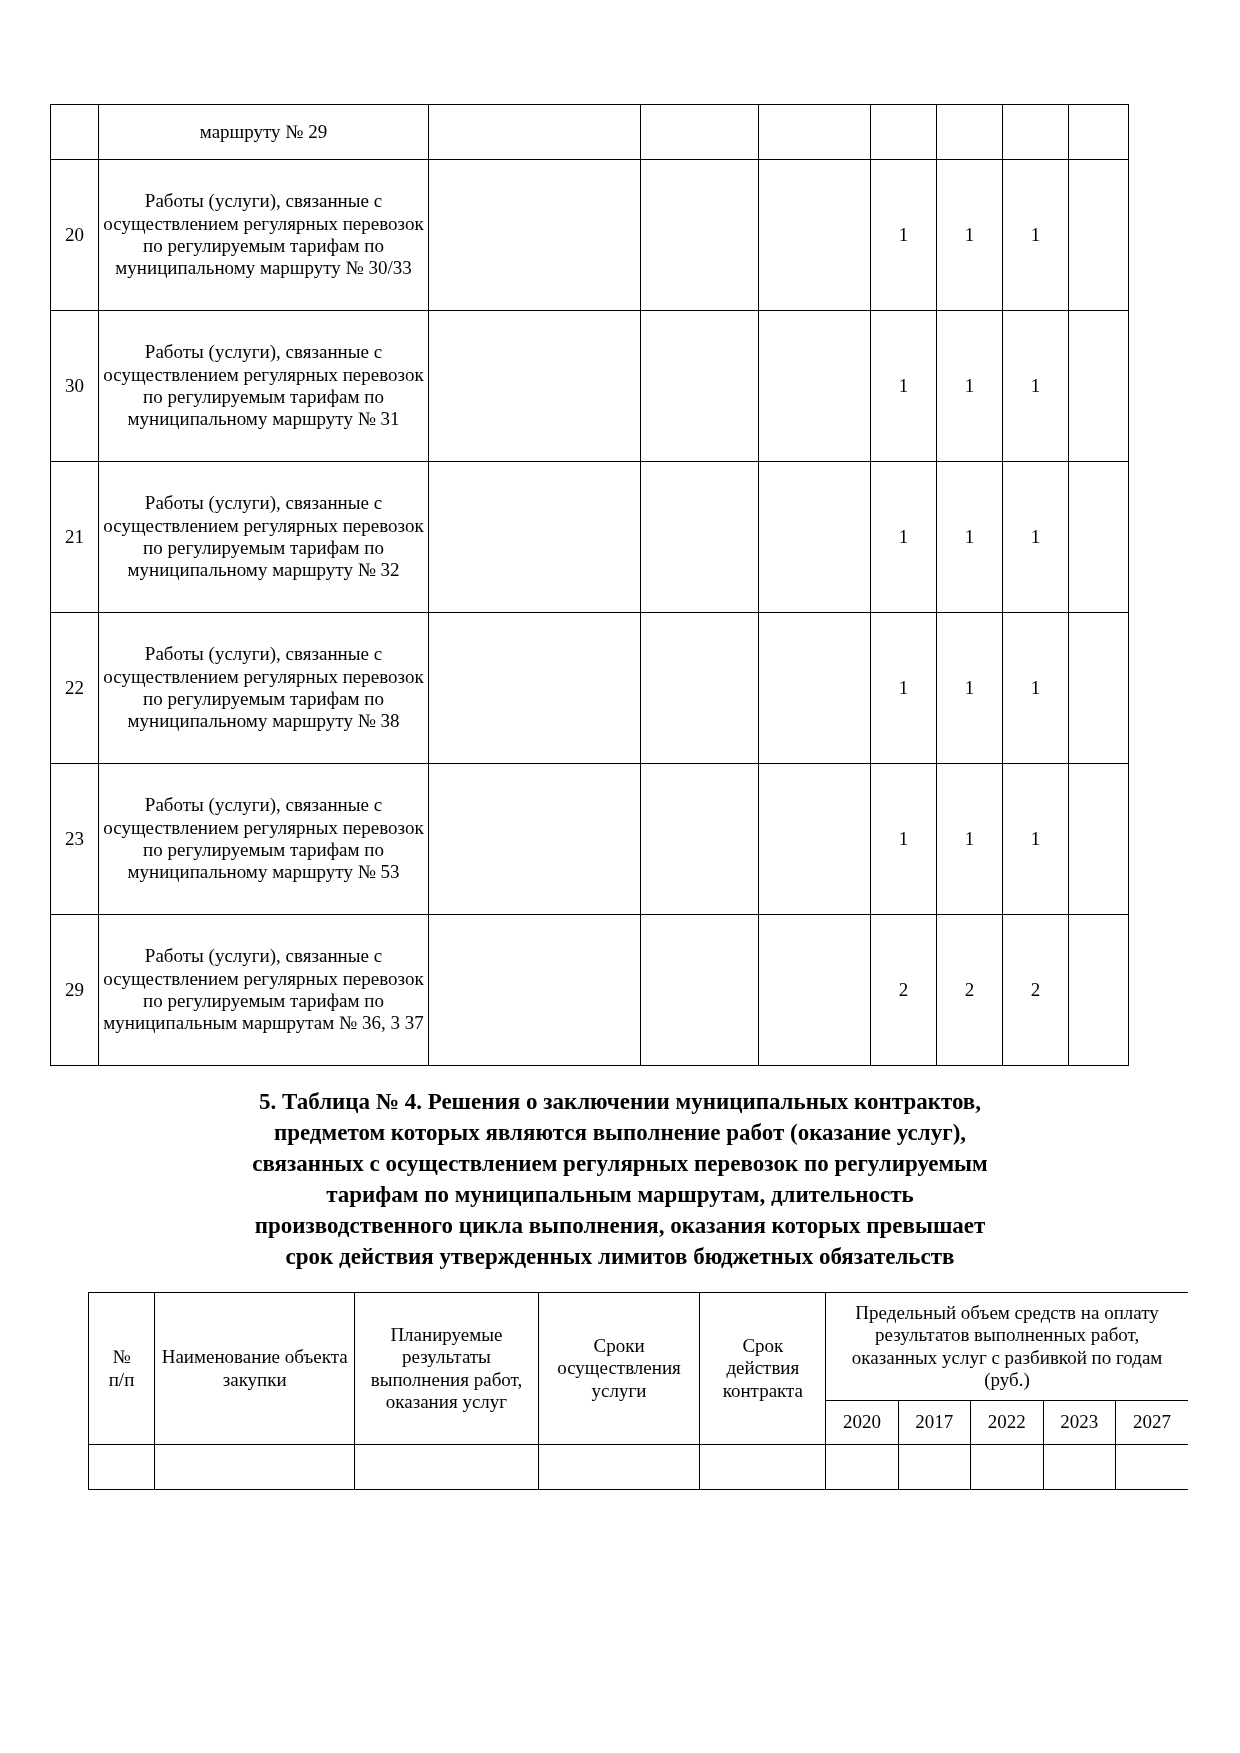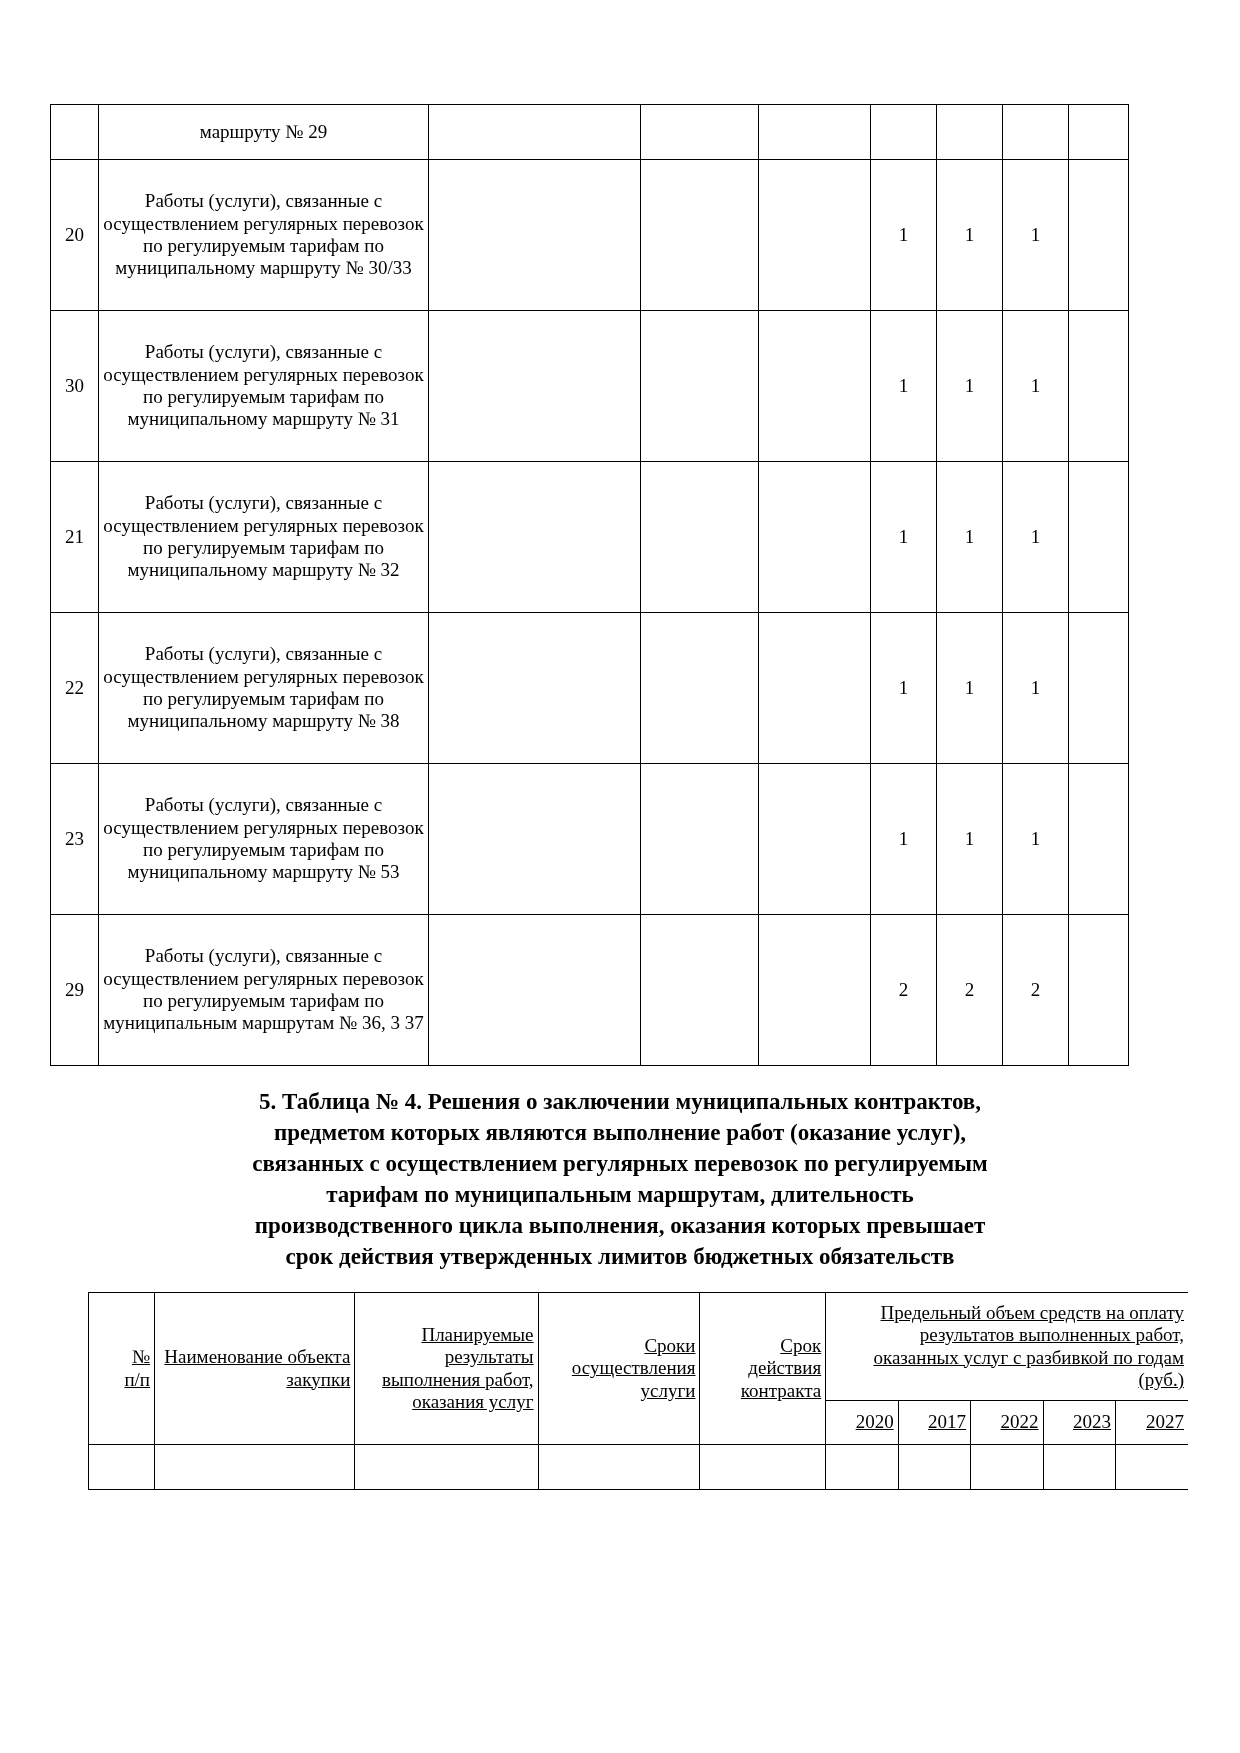--- a/index.html
+++ b/index.html
@@ -86,26 +86,25 @@
     top: 1292px;
     width: 1110px;
   }
   table.bottom {
     border-collapse: collapse;
     table-layout: fixed;
     width: 1100px;
   }
   table.bottom td {
     border: 1px solid #000;
-    text-align: right;
+    text-align: center;
     vertical-align: middle;
     font-size: 19px;
     line-height: 1.18;
     padding: 3px 4px;
-    text-decoration: underline;
   }
   .b-np    { width: 62px; }
   .b-name  { width: 188px; }
   .b-res   { width: 172px; }
   .b-terms { width: 152px; }
   .b-dur   { width: 118px; }
   .b-year  { width: 68px; }
   .hdr-tall { height: 108px; }
   .hdr-years { height: 44px; }
   .last-empty td { height: 38px; }

